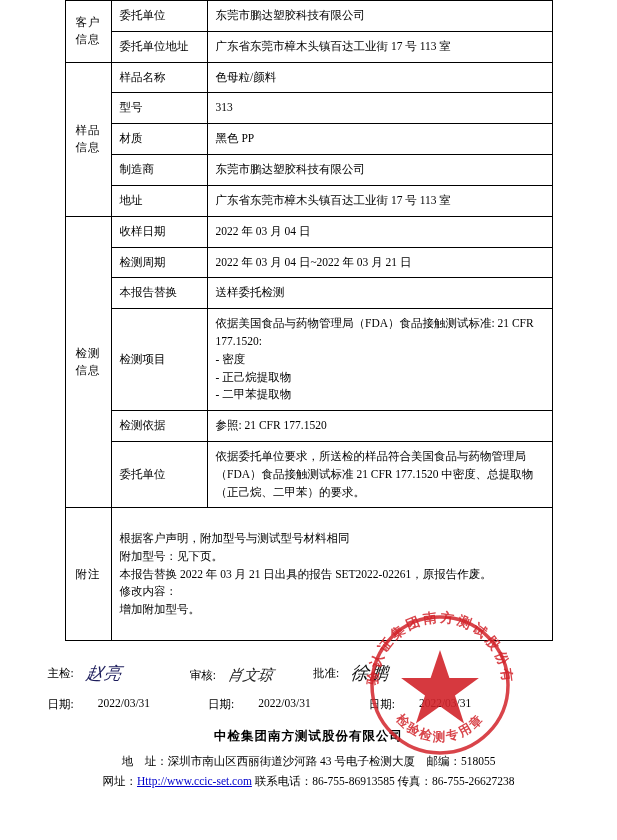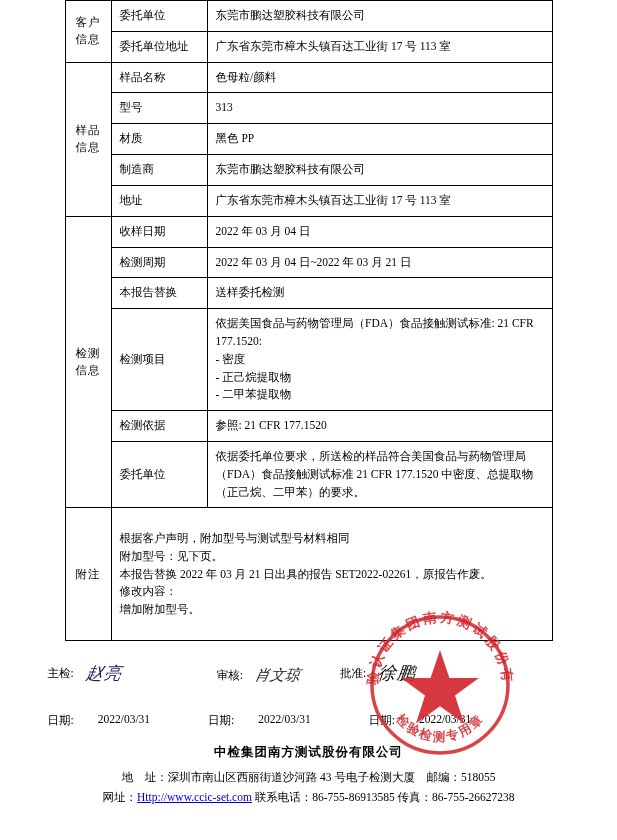--- a/index.html
+++ b/index.html
@@ -145,21 +145,21 @@
     font-family: "DejaVu Serif", serif;
     font-style: italic;
     font-size: 18px;
     color: #111;
     letter-spacing: 1px;
     transform: skewX(-6deg);
   }
   .date-row {
     display: flex;
     font-size: 11.5px;
-    margin-top: 28px;
+    margin-top: 12px;
   }
   .date-cell { display: flex; }
   .date-val { margin-left: 24px; }
 
   
   .stamp {
     position: absolute;
     width: 170px;
     height: 170px;
     left: 355px;
@@ -286,21 +286,21 @@
       </tr>
     </tbody>
   </table>
 
   <div class="sigwrap">
     <div class="sig-row">
       <div class="sig-cell" style="margin-left:18px;">
         <span class="sig-label">主检:</span>
         <span class="sig-value hand">赵亮</span>
       </div>
-      <div class="sig-cell" style="margin-left:95px;">
+      <div class="sig-cell" style="margin-left:68px;">
         <span class="sig-label">审核:</span>
         <span class="sig-value hand2">肖文琼</span>
       </div>
       <div class="sig-cell" style="margin-left:40px;">
         <span class="sig-label">批准:</span>
         <span class="sig-value hand3">徐鹏</span>
       </div>
     </div>
 
     <div class="date-row">

